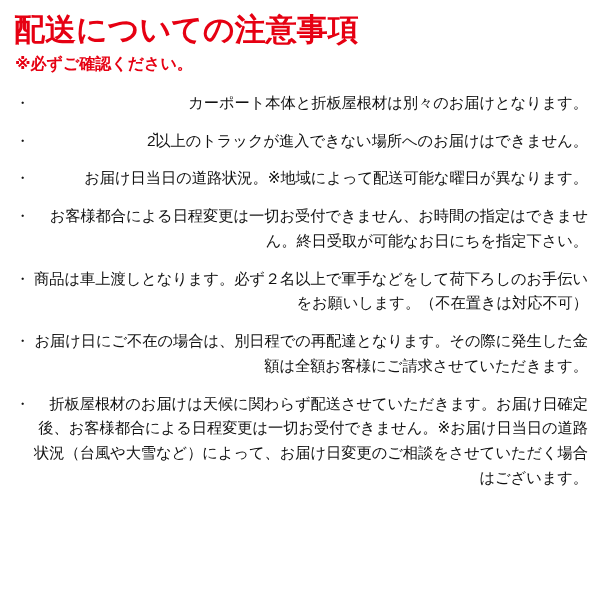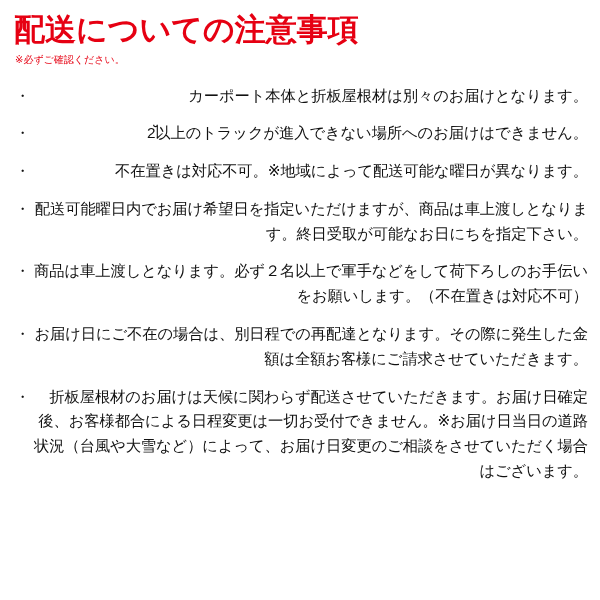--- a/index.html
+++ b/index.html
@@ -24,22 +24,22 @@
     color: #e60012;
     font-size: 31px;
     font-weight: bold;
     letter-spacing: 0px;
     line-height: 1.15;
     margin: 2px 0 0 2px;
     white-space: nowrap;
   }
   .subtitle {
     color: #e60012;
-    font-size: 10px;
-    font-weight: normal;
+    font-size: 16px;
+    font-weight: bold;
     margin: 6px 0 0 3px;
     line-height: 1.2;
   }
   .notes {
     margin-top: 18px;
     padding-left: 3px;
   }
   .note {
     display: flex;
     align-items: flex-start;
@@ -80,26 +80,26 @@
       <span class="text">カーポート本体と折板屋根材は別々のお届けとなります。</span>
     </div>
 
     <div class="note">
       <span class="bullet">・</span>
       <span class="text">2ﬞ以上のトラックが進入できない場所へのお届けはできません。</span>
     </div>
 
     <div class="note">
       <span class="bullet">・</span>
-      <span class="text">不在置きは対応不可。※地域によって配送可能な曜日が異なります。</span>
+      <span class="text">お届け日当日の道路状況。※地域によって配送可能な曜日が異なります。</span>
     </div>
 
     <div class="note">
       <span class="bullet">・</span>
-      <span class="text">配送可能曜日内でお届け希望日を指定いただけますが、商品は車上渡しとなります。終日受取が可能なお日にちを指定下さい。</span>
+      <span class="text">お客様都合による日程変更は一切お受付できません、お時間の指定はできません。終日受取が可能なお日にちを指定下さい。</span>
     </div>
 
     <div class="note">
       <span class="bullet">・</span>
       <span class="text">商品は車上渡しとなります。必ず２名以上で軍手などをして荷下ろしのお手伝いをお願いします。（不在置きは対応不可）</span>
     </div>
 
     <div class="note">
       <span class="bullet">・</span>
       <span class="text">お届け日にご不在の場合は、別日程での再配達となります。その際に発生した金額は全額お客様にご請求させていただきます。</span>

